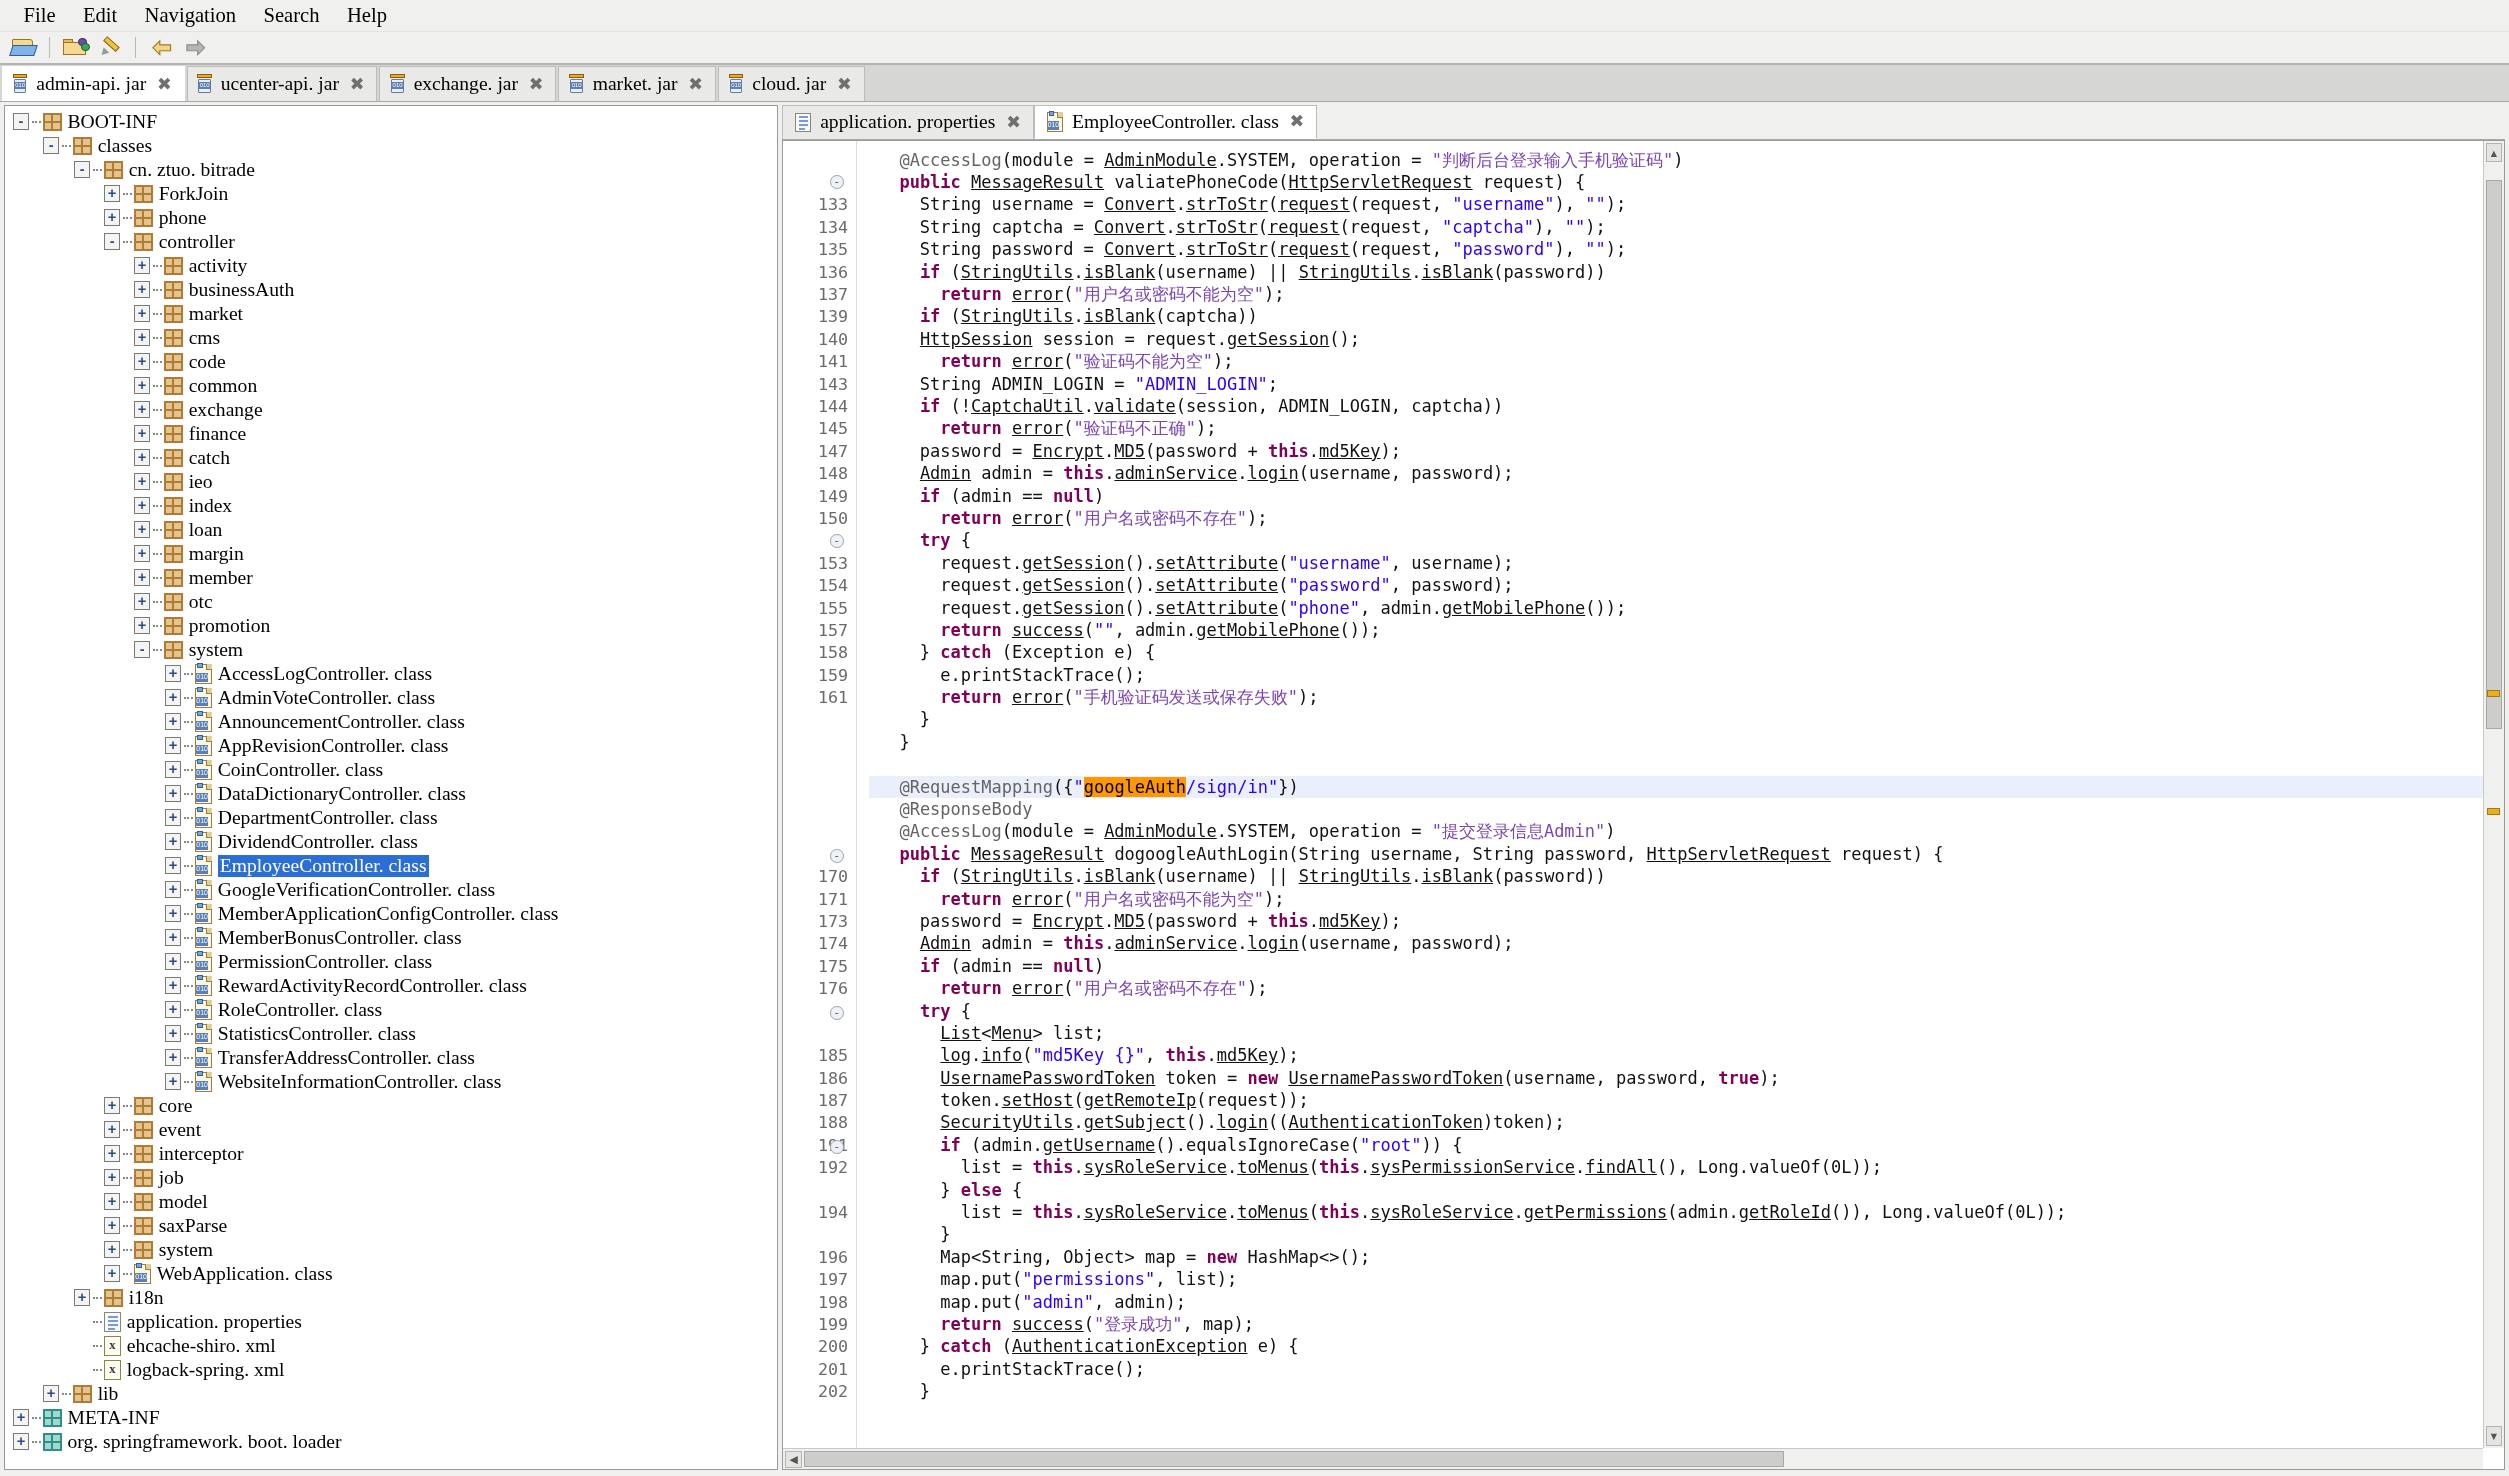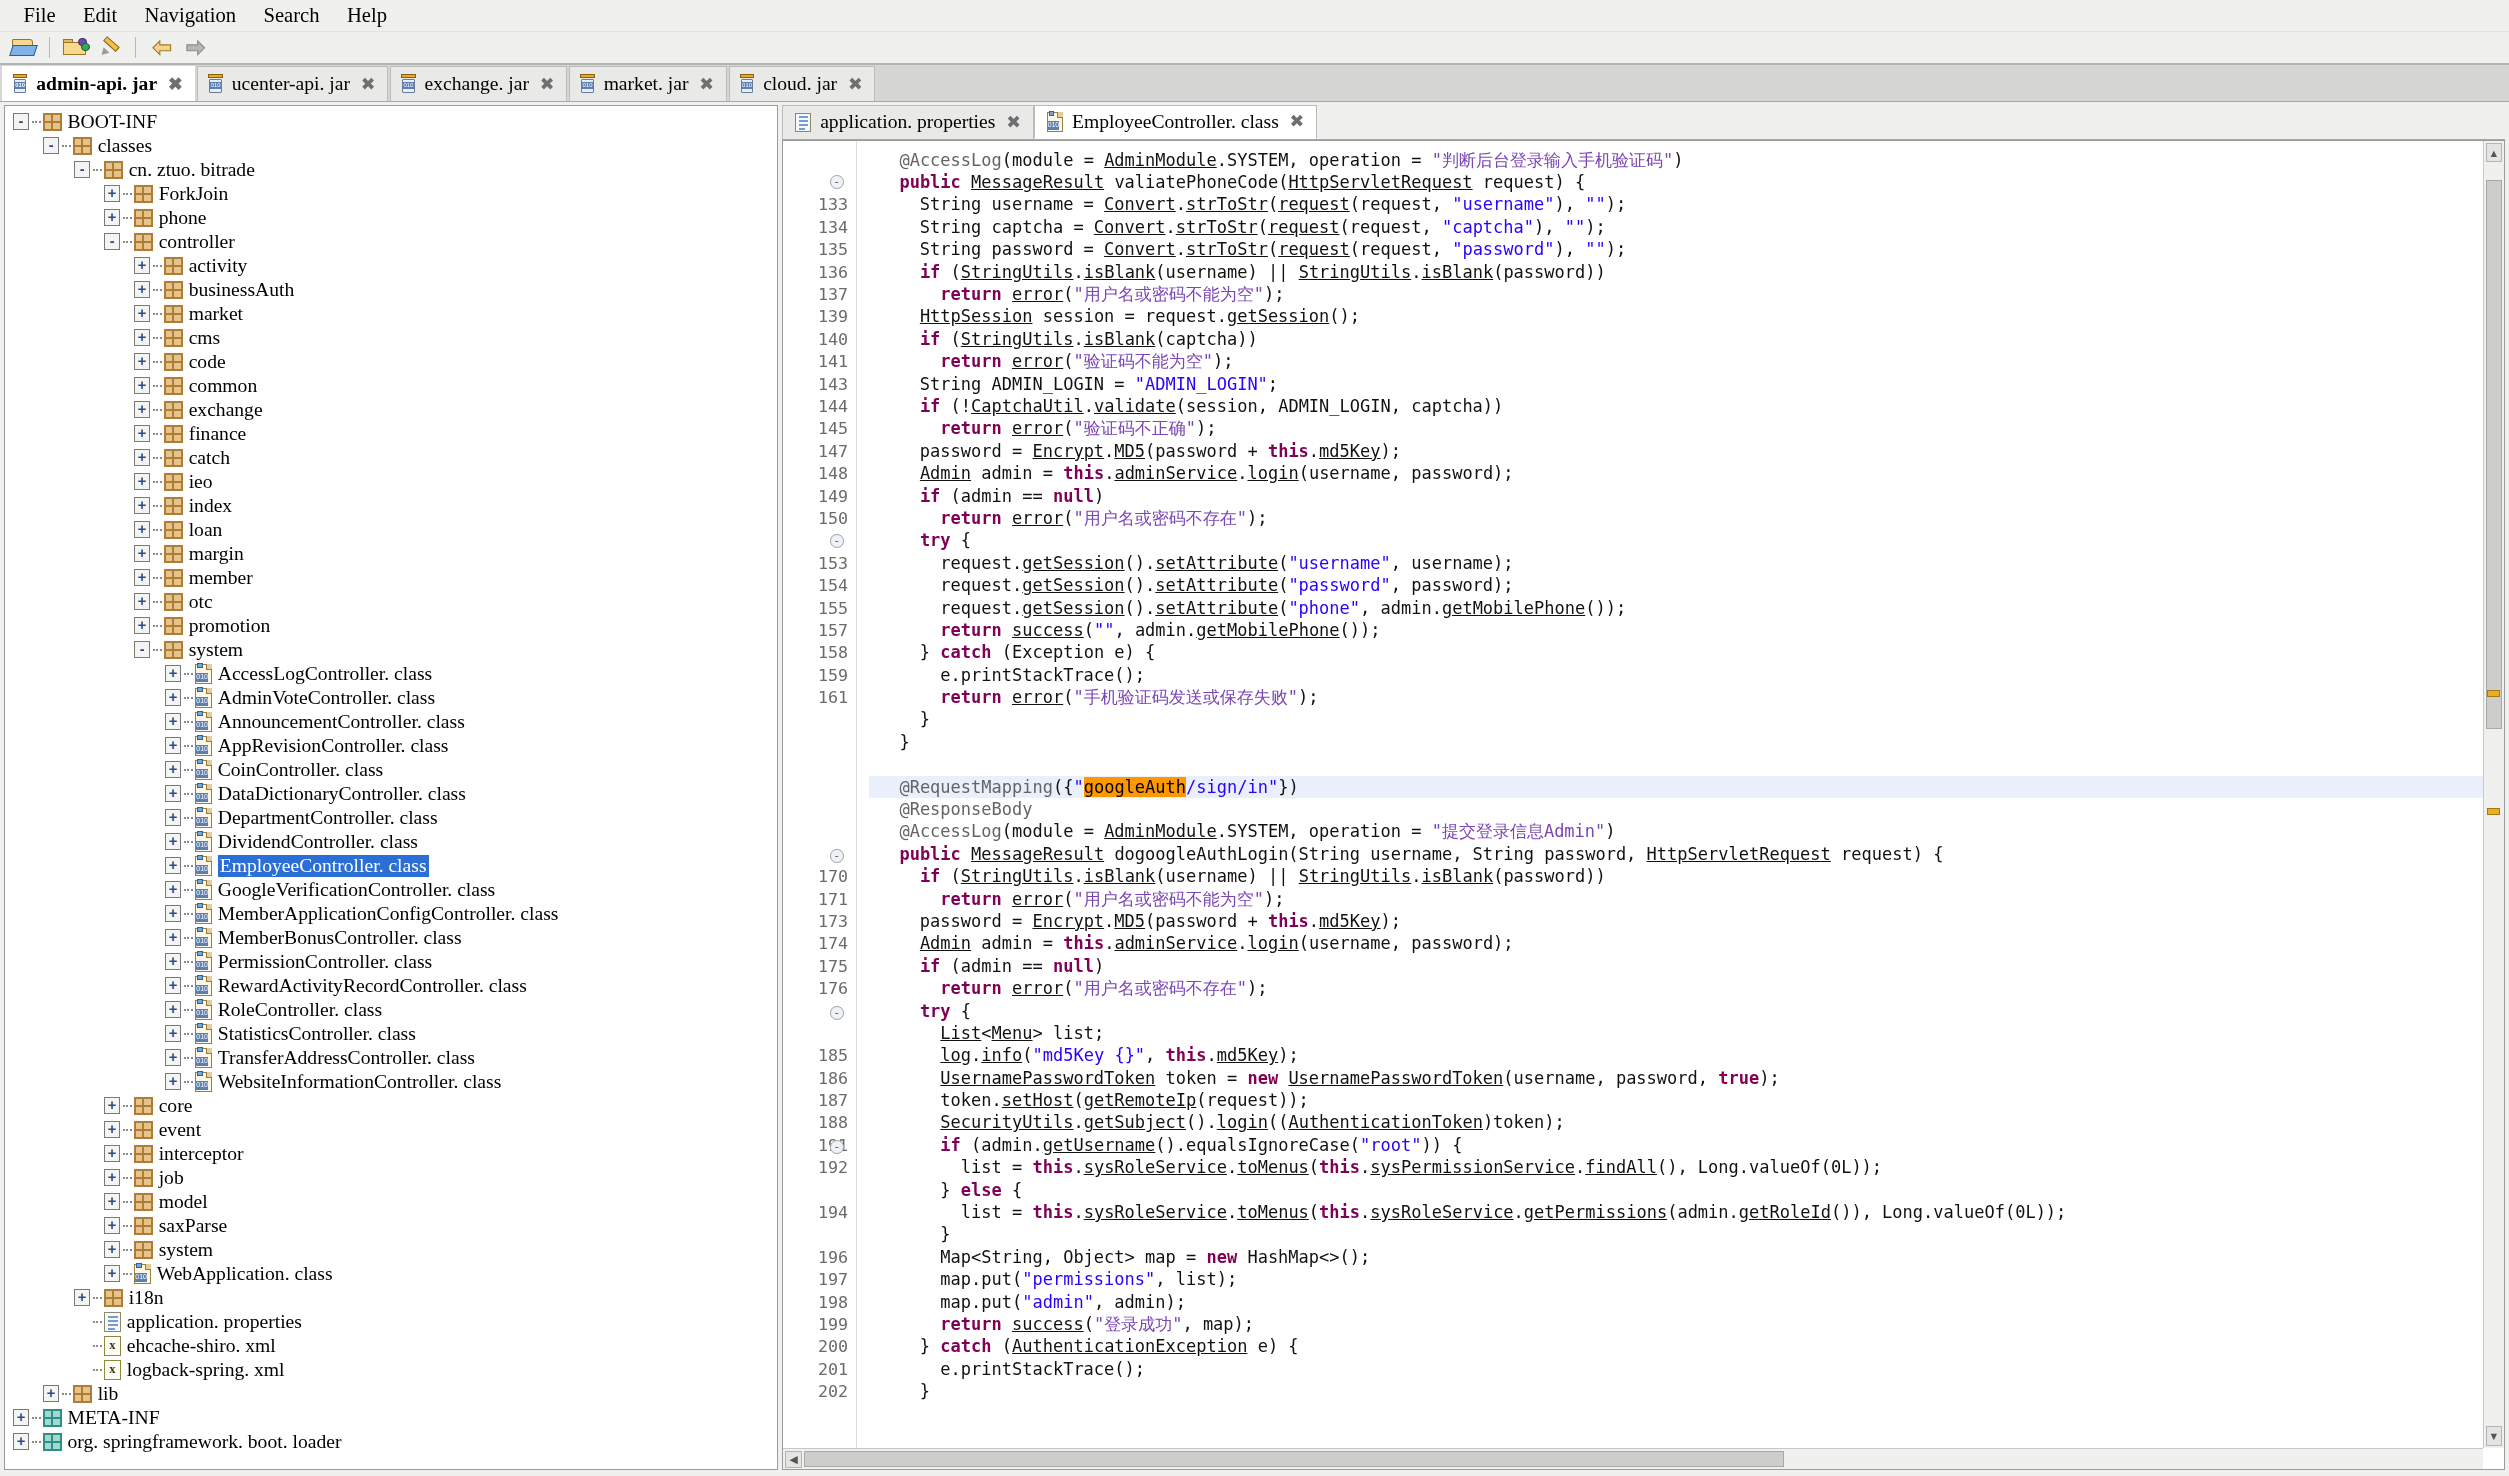--- a/index.html
+++ b/index.html
@@ -97,21 +97,21 @@
     height: 35px;
     display: flex; align-items: center; gap: 8.8px;
     padding: 0 11.8px 0 9.8px;
     font-family: "Liberation Serif", serif;
     font-size: 19.6px; color: #000;
     background: #e9e9e7;
     border: 1px solid #bcbcba; border-bottom: none;
     margin-right: 2px;
     white-space: nowrap;
   }
-  .jartab.active { background: #ffffff; border-color: #ffffff; font-weight: bold; }
+  .jartab.active { background: #ffffff; border-color: #ffffff; }
   .jar-icon {
     position: relative; width: 14.7px; height: 19.6px; flex: 0 0 14.7px;
   }
   .jar-icon .lid {
     position: absolute; left: 0; top: 0; width: 14.7px; height: 3.9px;
     background: #e6ab2b; border: 1px solid #8a5f0d;
   }
   .jar-icon .jar {
     position: absolute; left: 1px; top: 4.9px; width: 12.7px; height: 13.7px;
     background: #e8eef8; border: 1px solid #6b7b96; border-radius: 1px;
@@ -996,22 +996,22 @@
             <div class="gnum"></div>
           </div>
         <div class="code-area" id="codearea">
             <div class="cline">   <span class="ann">@AccessLog</span>(module = <span class="lnk">AdminModule</span>.SYSTEM, operation = <span class="cstr">"判断后台登录输入手机验证码"</span>)</div>
             <div class="cline">   <span class="kw">public</span> <span class="lnk">MessageResult</span> valiatePhoneCode(<span class="lnk">HttpServletRequest</span> request) {</div>
             <div class="cline">     String username = <span class="lnk">Convert</span>.<span class="lnk">strToStr</span>(<span class="lnk">request</span>(request, <span class="str">"username"</span>), <span class="str">""</span>);</div>
             <div class="cline">     String captcha = <span class="lnk">Convert</span>.<span class="lnk">strToStr</span>(<span class="lnk">request</span>(request, <span class="str">"captcha"</span>), <span class="str">""</span>);</div>
             <div class="cline">     String password = <span class="lnk">Convert</span>.<span class="lnk">strToStr</span>(<span class="lnk">request</span>(request, <span class="str">"password"</span>), <span class="str">""</span>);</div>
             <div class="cline">     <span class="kw">if</span> (<span class="lnk">StringUtils</span>.<span class="lnk">isBlank</span>(username) || <span class="lnk">StringUtils</span>.<span class="lnk">isBlank</span>(password))</div>
             <div class="cline">       <span class="kw">return</span> <span class="lnk">error</span>(<span class="cstr">"用户名或密码不能为空"</span>);</div>
+            <div class="cline">     <span class="kw">if</span> (<span class="lnk">StringUtils</span>.<span class="lnk">isBlank</span>(captcha))</div>
             <div class="cline">     <span class="lnk">HttpSession</span> session = request.<span class="lnk">getSession</span>();</div>
-            <div class="cline">     <span class="kw">if</span> (<span class="lnk">StringUtils</span>.<span class="lnk">isBlank</span>(captcha))</div>
             <div class="cline">       <span class="kw">return</span> <span class="lnk">error</span>(<span class="cstr">"验证码不能为空"</span>);</div>
             <div class="cline">     String ADMIN_LOGIN = <span class="str">"ADMIN_LOGIN"</span>;</div>
             <div class="cline">     <span class="kw">if</span> (!<span class="lnk">CaptchaUtil</span>.<span class="lnk">validate</span>(session, ADMIN_LOGIN, captcha))</div>
             <div class="cline">       <span class="kw">return</span> <span class="lnk">error</span>(<span class="cstr">"验证码不正确"</span>);</div>
             <div class="cline">     password = <span class="lnk">Encrypt</span>.<span class="lnk">MD5</span>(password + <span class="kw">this</span>.<span class="lnk">md5Key</span>);</div>
             <div class="cline">     <span class="lnk">Admin</span> admin = <span class="kw">this</span>.<span class="lnk">adminService</span>.<span class="lnk">login</span>(username, password);</div>
             <div class="cline">     <span class="kw">if</span> (admin == <span class="kw">null</span>)</div>
             <div class="cline">       <span class="kw">return</span> <span class="lnk">error</span>(<span class="cstr">"用户名或密码不存在"</span>);</div>
             <div class="cline">     <span class="kw">try</span> {</div>
             <div class="cline">       request.<span class="lnk">getSession</span>().<span class="lnk">setAttribute</span>(<span class="str">"username"</span>, username);</div>

